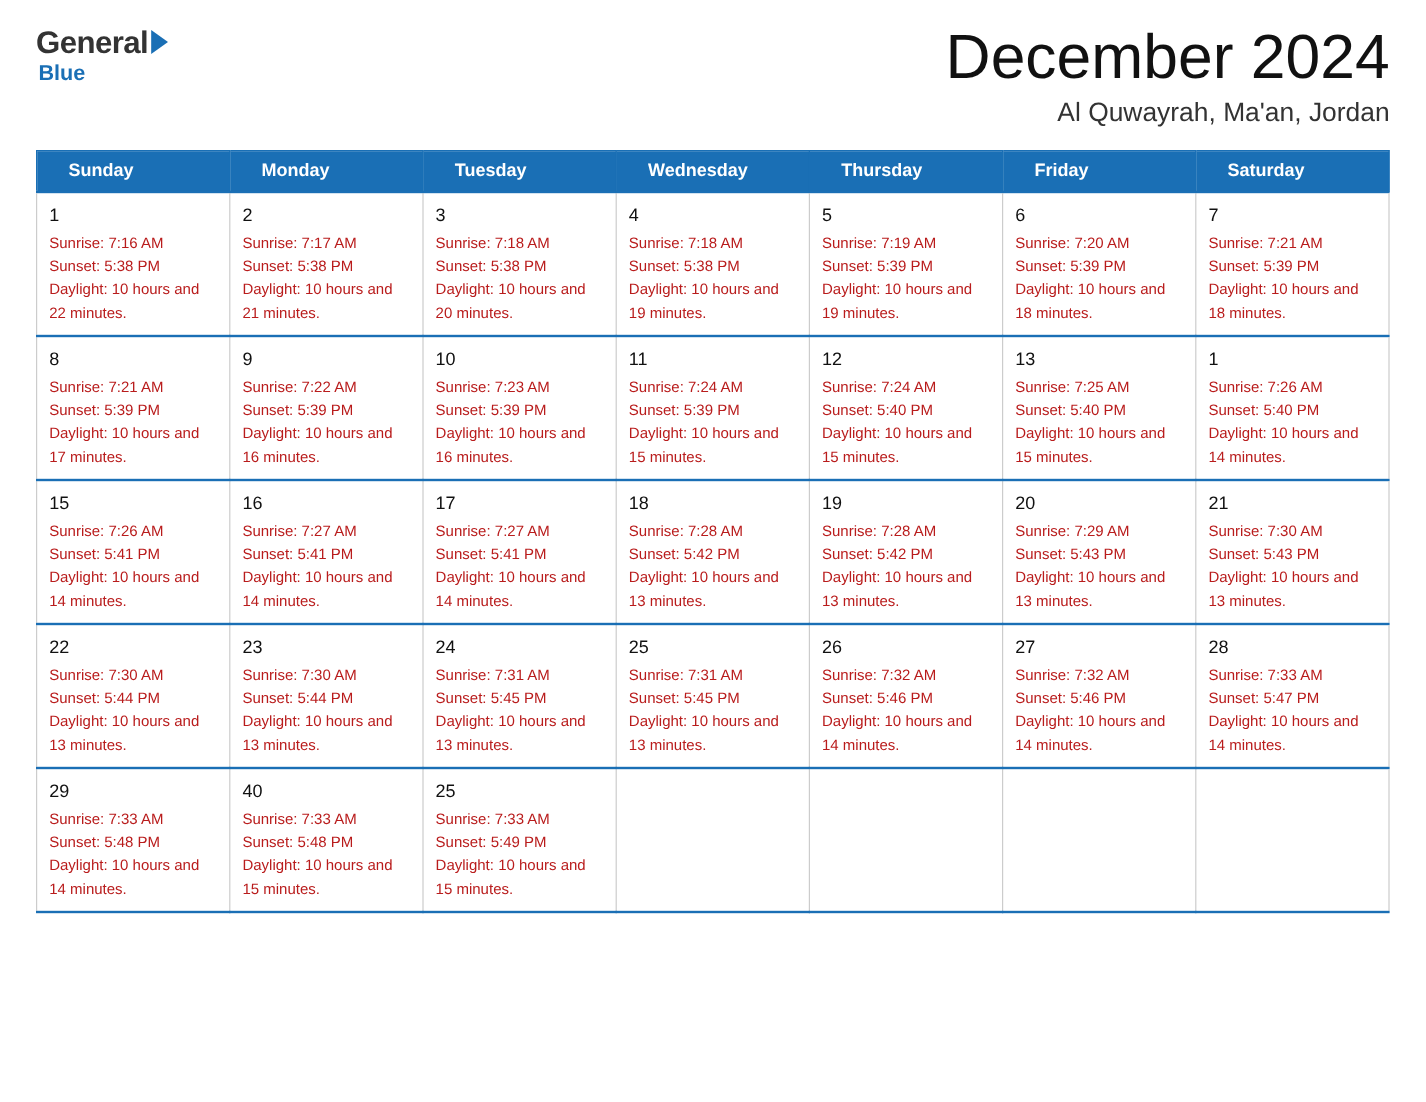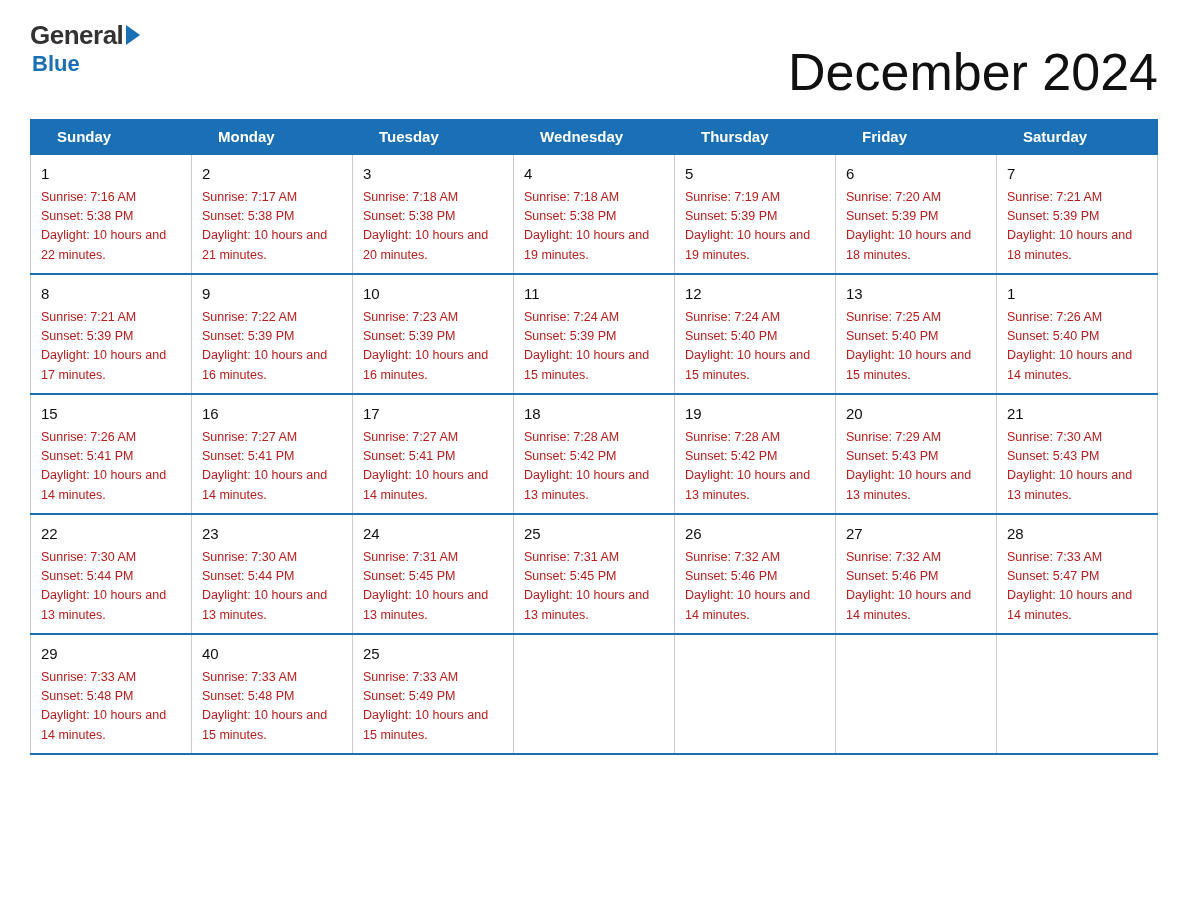--- a/index.html
+++ b/index.html
@@ -35,28 +35,27 @@
     .logo-triangle {
       width: 0;
       height: 0;
       border-left: 14px solid #1a6fb5;
       border-top: 10px solid transparent;
       border-bottom: 10px solid transparent;
       margin-left: 3px;
       margin-top: -2px;
     }
     .logo-bottom {
-      font-size: 22px;
+      font-size: 18px;
       color: #1a6fb5;
       font-weight: bold;
       margin-left: 2px;
     }
     .title-area {
       text-align: right;
-      margin-top: 24px;
     }
     .main-title {
       font-size: 52px;
       font-weight: normal;
       color: #111;
       line-height: 1.1;
     }
     .subtitle {
       font-size: 22px;
       color: #333;
@@ -108,20 +107,21 @@
 <div class="header-area">
   <div class="logo">
     <div class="logo-top">
       <span class="logo-general">General</span>
       <div class="logo-triangle"></div>
     </div>
     <div class="logo-bottom">Blue</div>
   </div>
   <div class="title-area">
     <div class="main-title">December 2024</div>
+    <div class="subtitle">Al Quwayrah, Ma'an, Jordan</div>
   </div>
 </div>
 
 <table class="calendar-table">
   <thead>
     <tr>
     <th>Sunday</th>
         <th>Monday</th>
         <th>Tuesday</th>
         <th>Wednesday</th>

